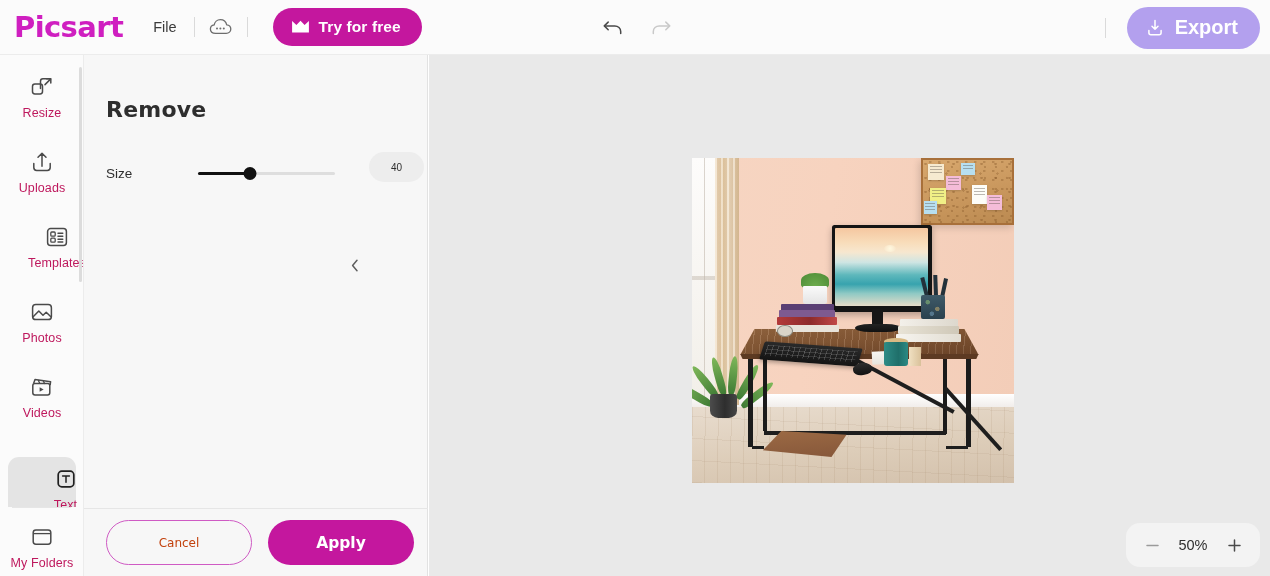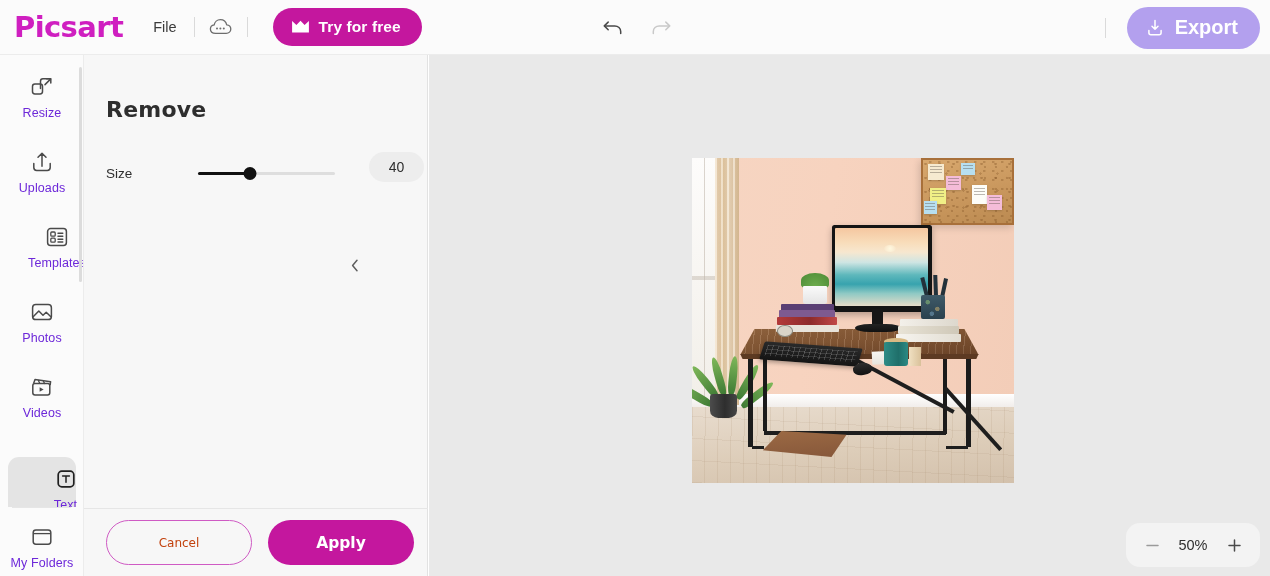--- a/index.html
+++ b/index.html
@@ -72,21 +72,21 @@
   .rail-scroll {
     position:absolute; left:0; top:0; width:84px; height:452px;
     overflow:hidden;
   }
   .rail-item {
     width:68px; margin:0 auto; padding:9px 0 7px; border-radius:11px;
     display:flex; flex-direction:column; align-items:center; gap:6px;
     cursor:pointer;
   }
   .rail-item.active { background:#e4e4e4; }
-  .rail-label { font-size:12.5px; color:#6d28d9; letter-spacing:.1px; }
+  .rail-label { font-size:12.5px; color:#be185d; letter-spacing:.1px; }
   .rail-ico { width:26px; height:26px; display:block; }
   .rail-track {
     position:absolute; right:2px; top:12px; width:3px; height:215px;
     background:#dcdcdc; border-radius:2px;
   }
   .rail-sep {
     position:absolute; left:12px; right:12px; top:452px; height:1px; background:#e6e6e6;
   }
   .rail-bottom {
     position:absolute; left:0; top:460px; width:84px;
@@ -117,21 +117,21 @@
     background:#111; border-radius:2px;
   }
   .slider-thumb {
     position:absolute; top:4px; width:13px; height:13px; border-radius:50%;
     background:#111; transform:translateX(-6.5px); cursor:pointer;
   }
   .val-pill {
     position:absolute; left:263px; top:-4px; width:55px; height:30px;
     background:#ededed; border-radius:15px;
     display:flex; align-items:center; justify-content:center;
-    font-size:14px; color:#2e2e2e; cursor:text;
+    font-size:10px; color:#2e2e2e; cursor:text;
   }
   .panel-foot {
     position:absolute; left:0; bottom:0; width:344px; height:68px;
     border-top:1px solid #e6e6e6;
     display:flex; align-items:center; gap:16px; padding-left:22px;
   }
   .btn-cancel {
     width:146px; height:45px; border-radius:23px;
     background:transparent; border:1.3px solid #cf5bc4;
     color:#c2410c; font-size:12px; font-weight:500; cursor:pointer;

